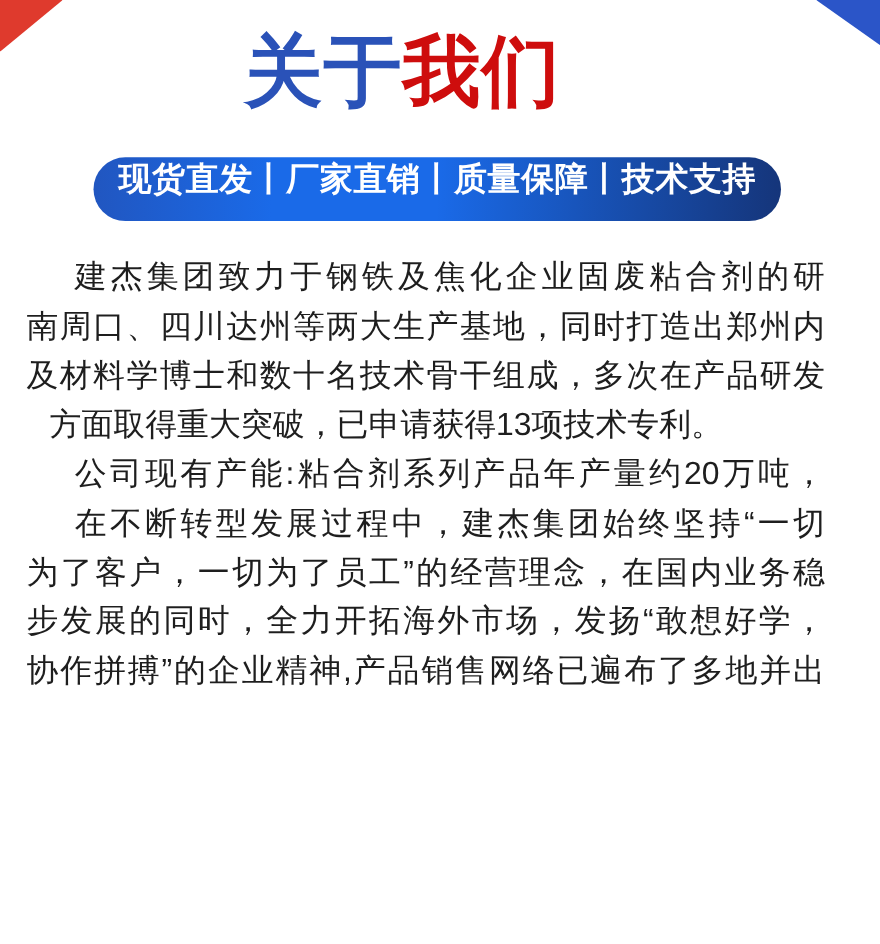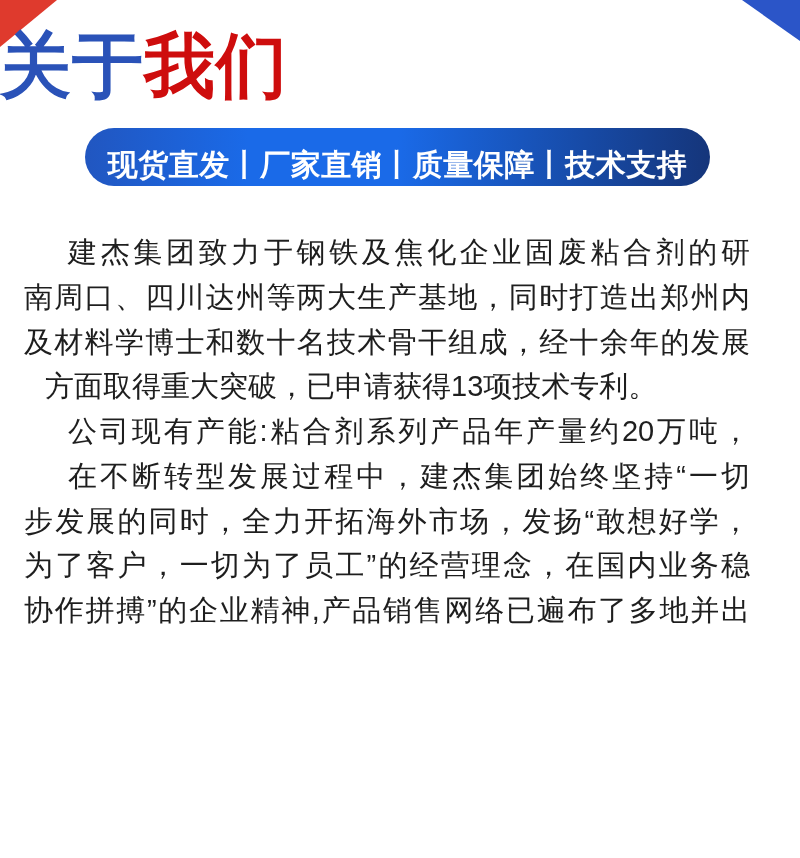--- a/index.html
+++ b/index.html
@@ -18,36 +18,37 @@
     background: var(--corner-red, #df3a2d);
     clip-path: polygon(0 0, 100% 0, 0 100%);
   }
   .corner-right {
     right: 0; width: 58px; height: 41px;
     background: var(--corner-blue, #2b55c8);
     clip-path: polygon(0 0, 100% 0, 100% 100%);
   }
   .title {
     position: absolute; top: 26px; left: 0; width: 732px;
+    text-align: center;
     font-size: 71px; line-height: 80px; font-weight: 900;
     letter-spacing: 1px;
     margin: 0;
   }
   .title .t-blue { color: var(--title-blue, #2a52b8); }
   .title .t-red  { color: var(--title-red,  #ce0d0d); }
   .banner {
-    position: absolute; left: 85px; top: 128px;
+    position: absolute; left: 85px; top: 143px;
     width: 625px; height: 58px;
     border-radius: 29px;
     background: linear-gradient(92deg,
       var(--banner-gradient-start, #2156c0) 0%,
       var(--banner-gradient-mid,   #1a6ae8) 26%,
       var(--banner-gradient-mid,   #1a6ae8) 50%,
       var(--banner-gradient-end,   #15357a) 100%);
-    display: flex; align-items: flex-end; justify-content: center;
+    display: flex; align-items: flex-start; justify-content: center;
   }
   .banner .banner-label {
     color: var(--banner-text, #ffffff);
     font-size: 30px; font-weight: bold;
     letter-spacing: 0.5px;
     white-space: nowrap;
   }
   .about {
     position: absolute; left: 24px; top: 230px; width: 726px;
     color: var(--body-text, #1e1e1e);
@@ -69,20 +70,20 @@
 
 <h1 class="title"><span class="t-blue">关于</span><span class="t-red">我们</span></h1>
 
 <div class="banner">
   <span class="banner-label">现货直发丨厂家直销丨质量保障丨技术支持</span>
 </div>
 
 <div class="about">
   <div class="ln indent">建杰集团致力于钢铁及焦化企业固废粘合剂的研</div>
   <div class="ln">南周口、四川达州等两大生产基地，同时打造出郑州内</div>
-  <div class="ln">及材料学博士和数十名技术骨干组成，经十余年的发展</div>
+  <div class="ln">及材料学博士和数十名技术骨干组成，多次在产品研发</div>
   <div class="ln end">方面取得重大突破，已申请获得13项技术专利。</div>
   <div class="ln indent">公司现有产能:粘合剂系列产品年产量约20万吨，</div>
   <div class="ln indent">在不断转型发展过程中，建杰集团始终坚持“一切</div>
+  <div class="ln">为了客户，一切为了员工”的经营理念，在国内业务稳</div>
   <div class="ln">步发展的同时，全力开拓海外市场，发扬“敢想好学，</div>
-  <div class="ln">为了客户，一切为了员工”的经营理念，在国内业务稳</div>
   <div class="ln">协作拼搏”的企业精神,产品销售网络已遍布了多地并出</div>
 </div>
 
 </body></html>

